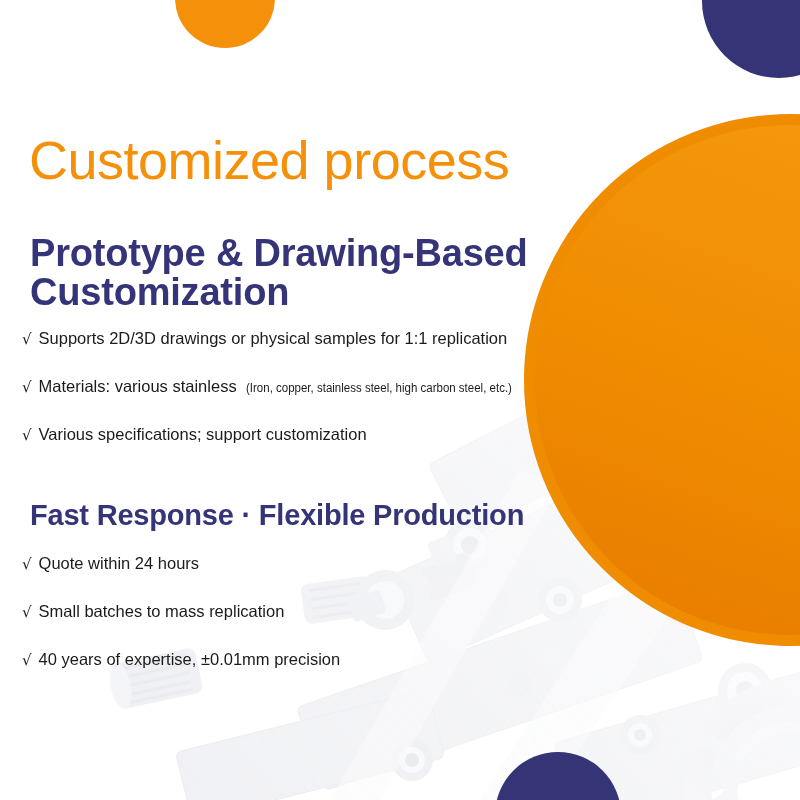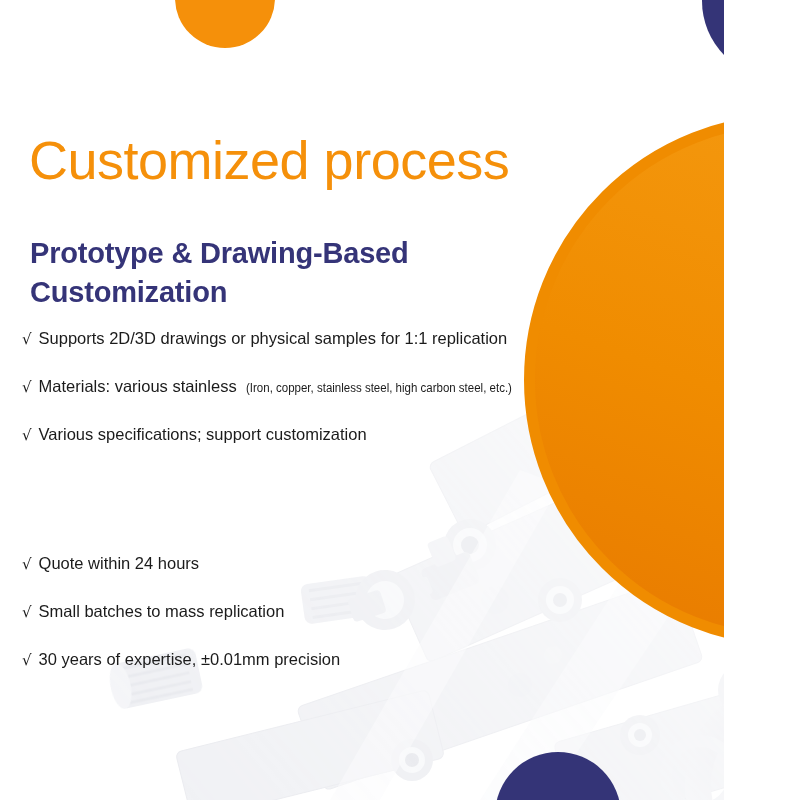--- a/index.html
+++ b/index.html
@@ -5,21 +5,21 @@
   html,body{margin:0;padding:0;}
   body{
     width:800px;height:800px;
     background:#ffffff;
     font-family:"Liberation Sans", sans-serif;
     overflow:hidden;
     position:relative;
   }
   #canvas{
     position:relative;
-    width:724px;height:800px;
+    width:800px;height:800px;
     overflow:hidden;
     background:#ffffff;
   }
 
   
   .watermark{
     position:absolute;
     left:0;top:0;width:800px;height:800px;
     pointer-events:none;
     opacity:1;
@@ -85,21 +85,21 @@
     white-space:nowrap;
   }
   .section-head{
     position:absolute;
     font-weight:700;
     color:#353478;
     letter-spacing:-0.2px;
   }
   .head-1{
     left:30px;top:234px;
-    font-size:29px;
+    font-size:38px;
     line-height:39px;
     width:500px;
   }
   .head-2{
     left:30px;top:496px;
     font-size:29px;
     line-height:39px;
     width:560px;
     white-space:nowrap;
   }
@@ -407,30 +407,31 @@
       <span class="tick">√</span>
       <span>Materials: various stainless</span>
       <span class="sub">(Iron, copper, stainless steel, high carbon steel, etc.)</span>
     </div>
 
     <div class="bullet b3">
       <span class="tick">√</span>
       <span>Various specifications; support customization</span>
     </div>
 
+    <div class="section-head head-2">Fast Response · Flexible Production</div>
 
     <div class="bullet b4">
       <span class="tick">√</span>
       <span>Quote within 24 hours</span>
     </div>
 
     <div class="bullet b5">
       <span class="tick">√</span>
       <span>Small batches to mass replication</span>
     </div>
 
     <div class="bullet b6">
       <span class="tick">√</span>
-      <span>30 years of expertise, ±0.01mm precision</span>
+      <span>40 years of expertise, ±0.01mm precision</span>
     </div>
 
   </div>
 </div>
 
 </body></html>

